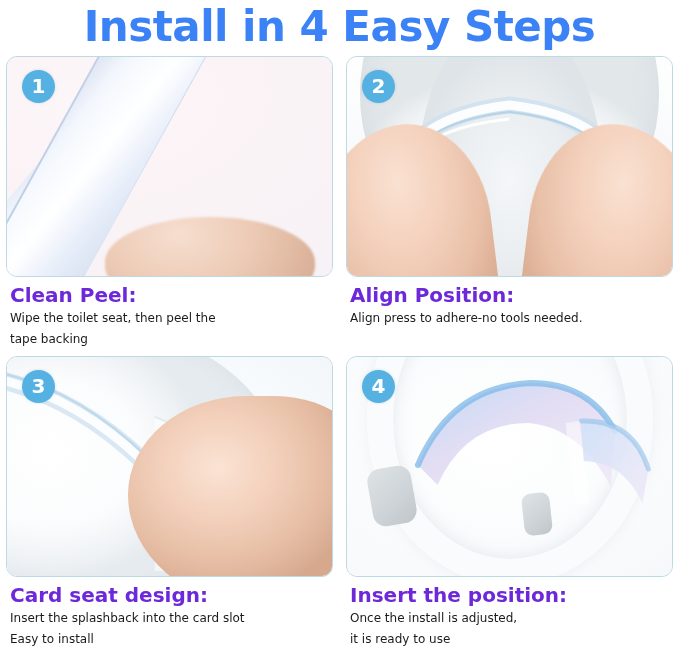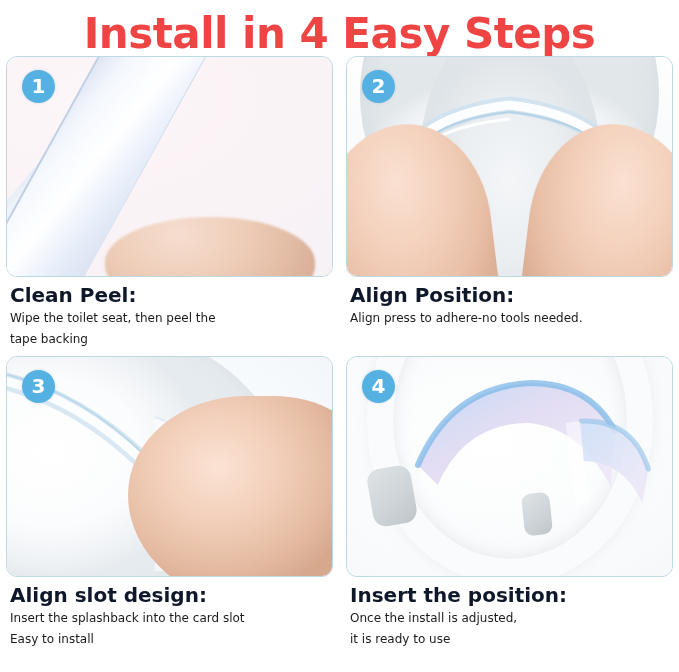--- a/index.html
+++ b/index.html
@@ -11,27 +11,27 @@
     width: 679px;
     height: 672px;
     overflow: hidden;
     font-family: "Liberation Sans", sans-serif;
     position: relative;
   }
 
   
   .title {
     text-align: center;
-    color: #ef4444;
+    color: #3b82f6;
     font-family: "DejaVu Sans", sans-serif;
     font-weight: bold;
     font-size: 42px;
     letter-spacing: -0.5px;
     line-height: 1;
-    padding-top: 13px;
+    padding-top: 6px;
     height: 56px;
     box-sizing: border-box;
     white-space: nowrap;
   }
 
   
   .grid {
     display: grid;
     grid-template-columns: 1fr 1fr;
     column-gap: 13px;
@@ -69,21 +69,21 @@
     font-size: 20px;
     line-height: 33px;
     text-align: center;
     z-index: 12;
     box-shadow: 0 0 3px rgba(120,170,200,0.35);
   }
 
   
   .caption { padding: 6px 2px 0 4px; }
   .cap-head {
-    color: #0f172a;
+    color: #6d28d9;
     font-family: "DejaVu Sans", sans-serif;
     font-weight: bold;
     font-size: 20px;
     line-height: 24px;
     white-space: nowrap;
   }
   .cap-body {
     color: #1b1b1b;
     font-family: "DejaVu Sans", sans-serif;
     font-size: 12px;
@@ -285,21 +285,21 @@
           <path d="M-6 16 Q74 34 142 100 Q184 148 200 214" fill="none" stroke="#a8cde6" stroke-width="2" opacity="0.6"></path>
           <path d="M150 60 Q206 78 228 150 L206 214 L150 214 Z" fill="#ffffff" opacity="0.55"></path>
           <path d="M150 60 Q206 78 228 150" fill="none" stroke="#dbe8f2" stroke-width="2" opacity="0.8"></path>
           <ellipse cx="190" cy="160" rx="9" ry="13" fill="#e3ecf3" opacity="0.9"></ellipse>
         </svg>
         <div class="p3-hand"></div>
         <div class="badge">3</div>
       </div>
     </div>
     <div class="caption">
-      <div class="cap-head">Align slot design:</div>
+      <div class="cap-head">Card seat design:</div>
       <div class="cap-body">Insert the splashback into the card slot
 Easy to install</div>
     </div>
   </div>
 
   <div class="step">
     <div class="photo">
       <div class="photo-inner">
         <div class="p4-bg"></div>
         <div class="p4-ring"></div>

